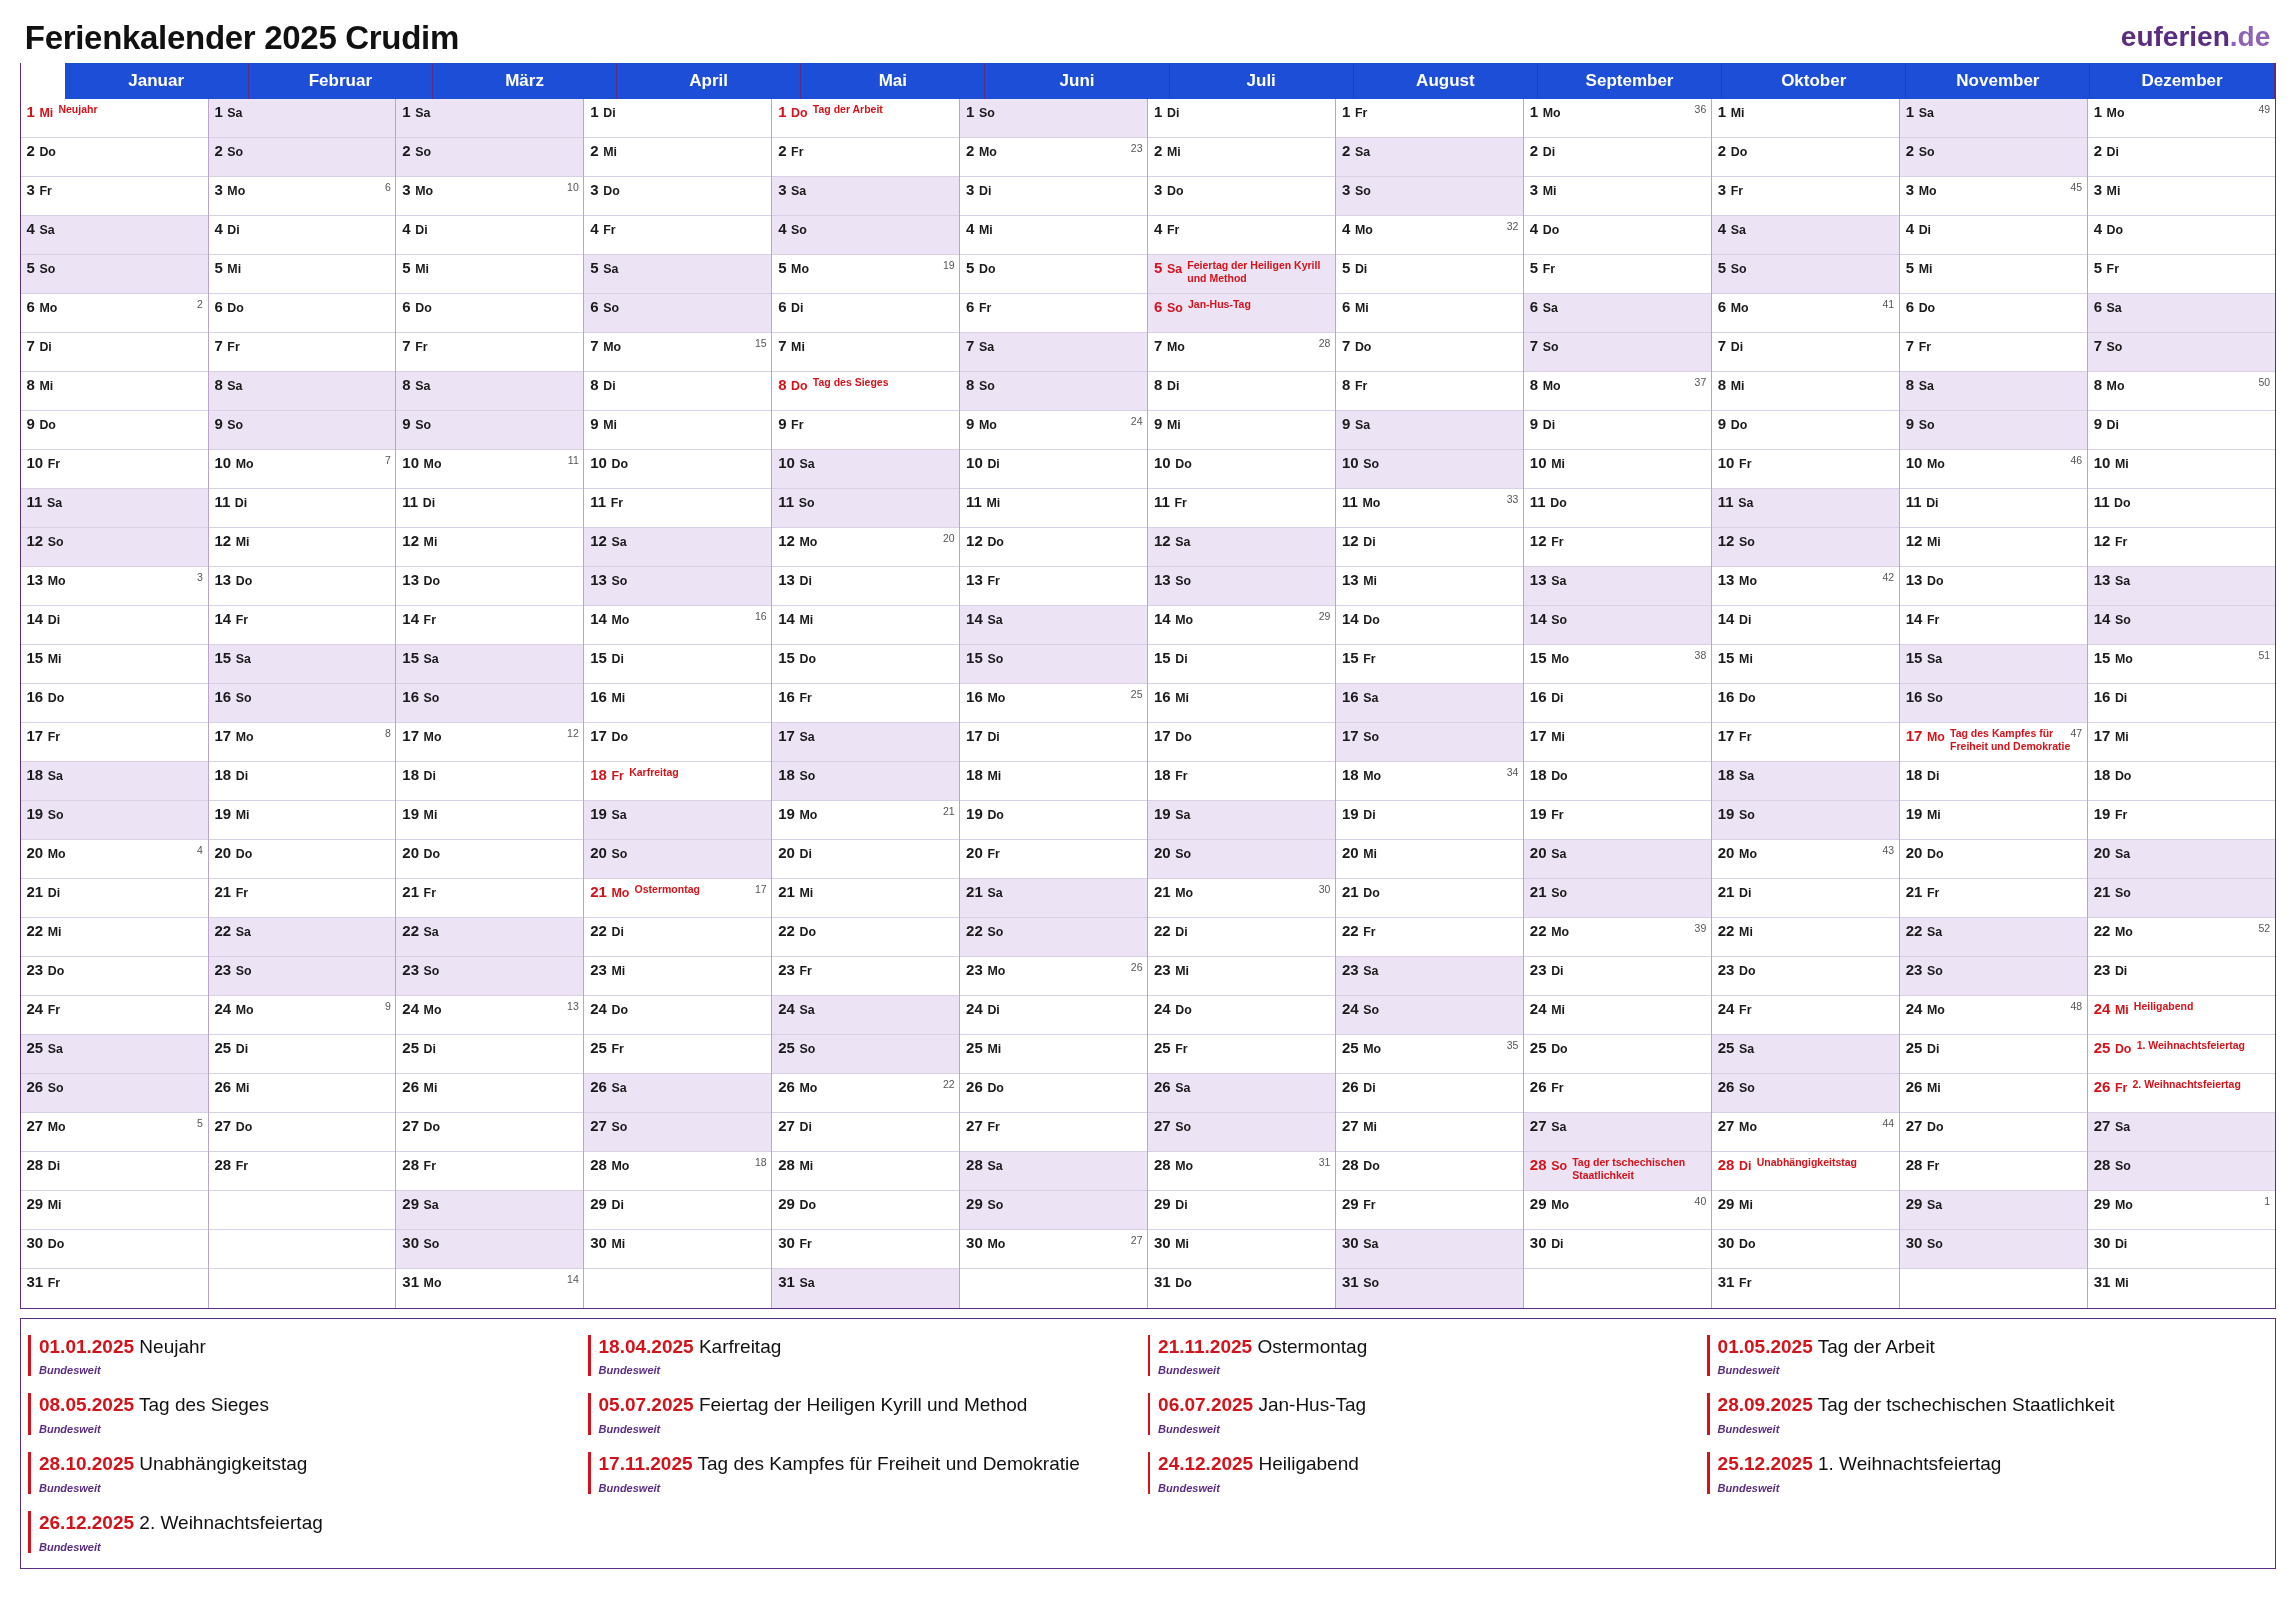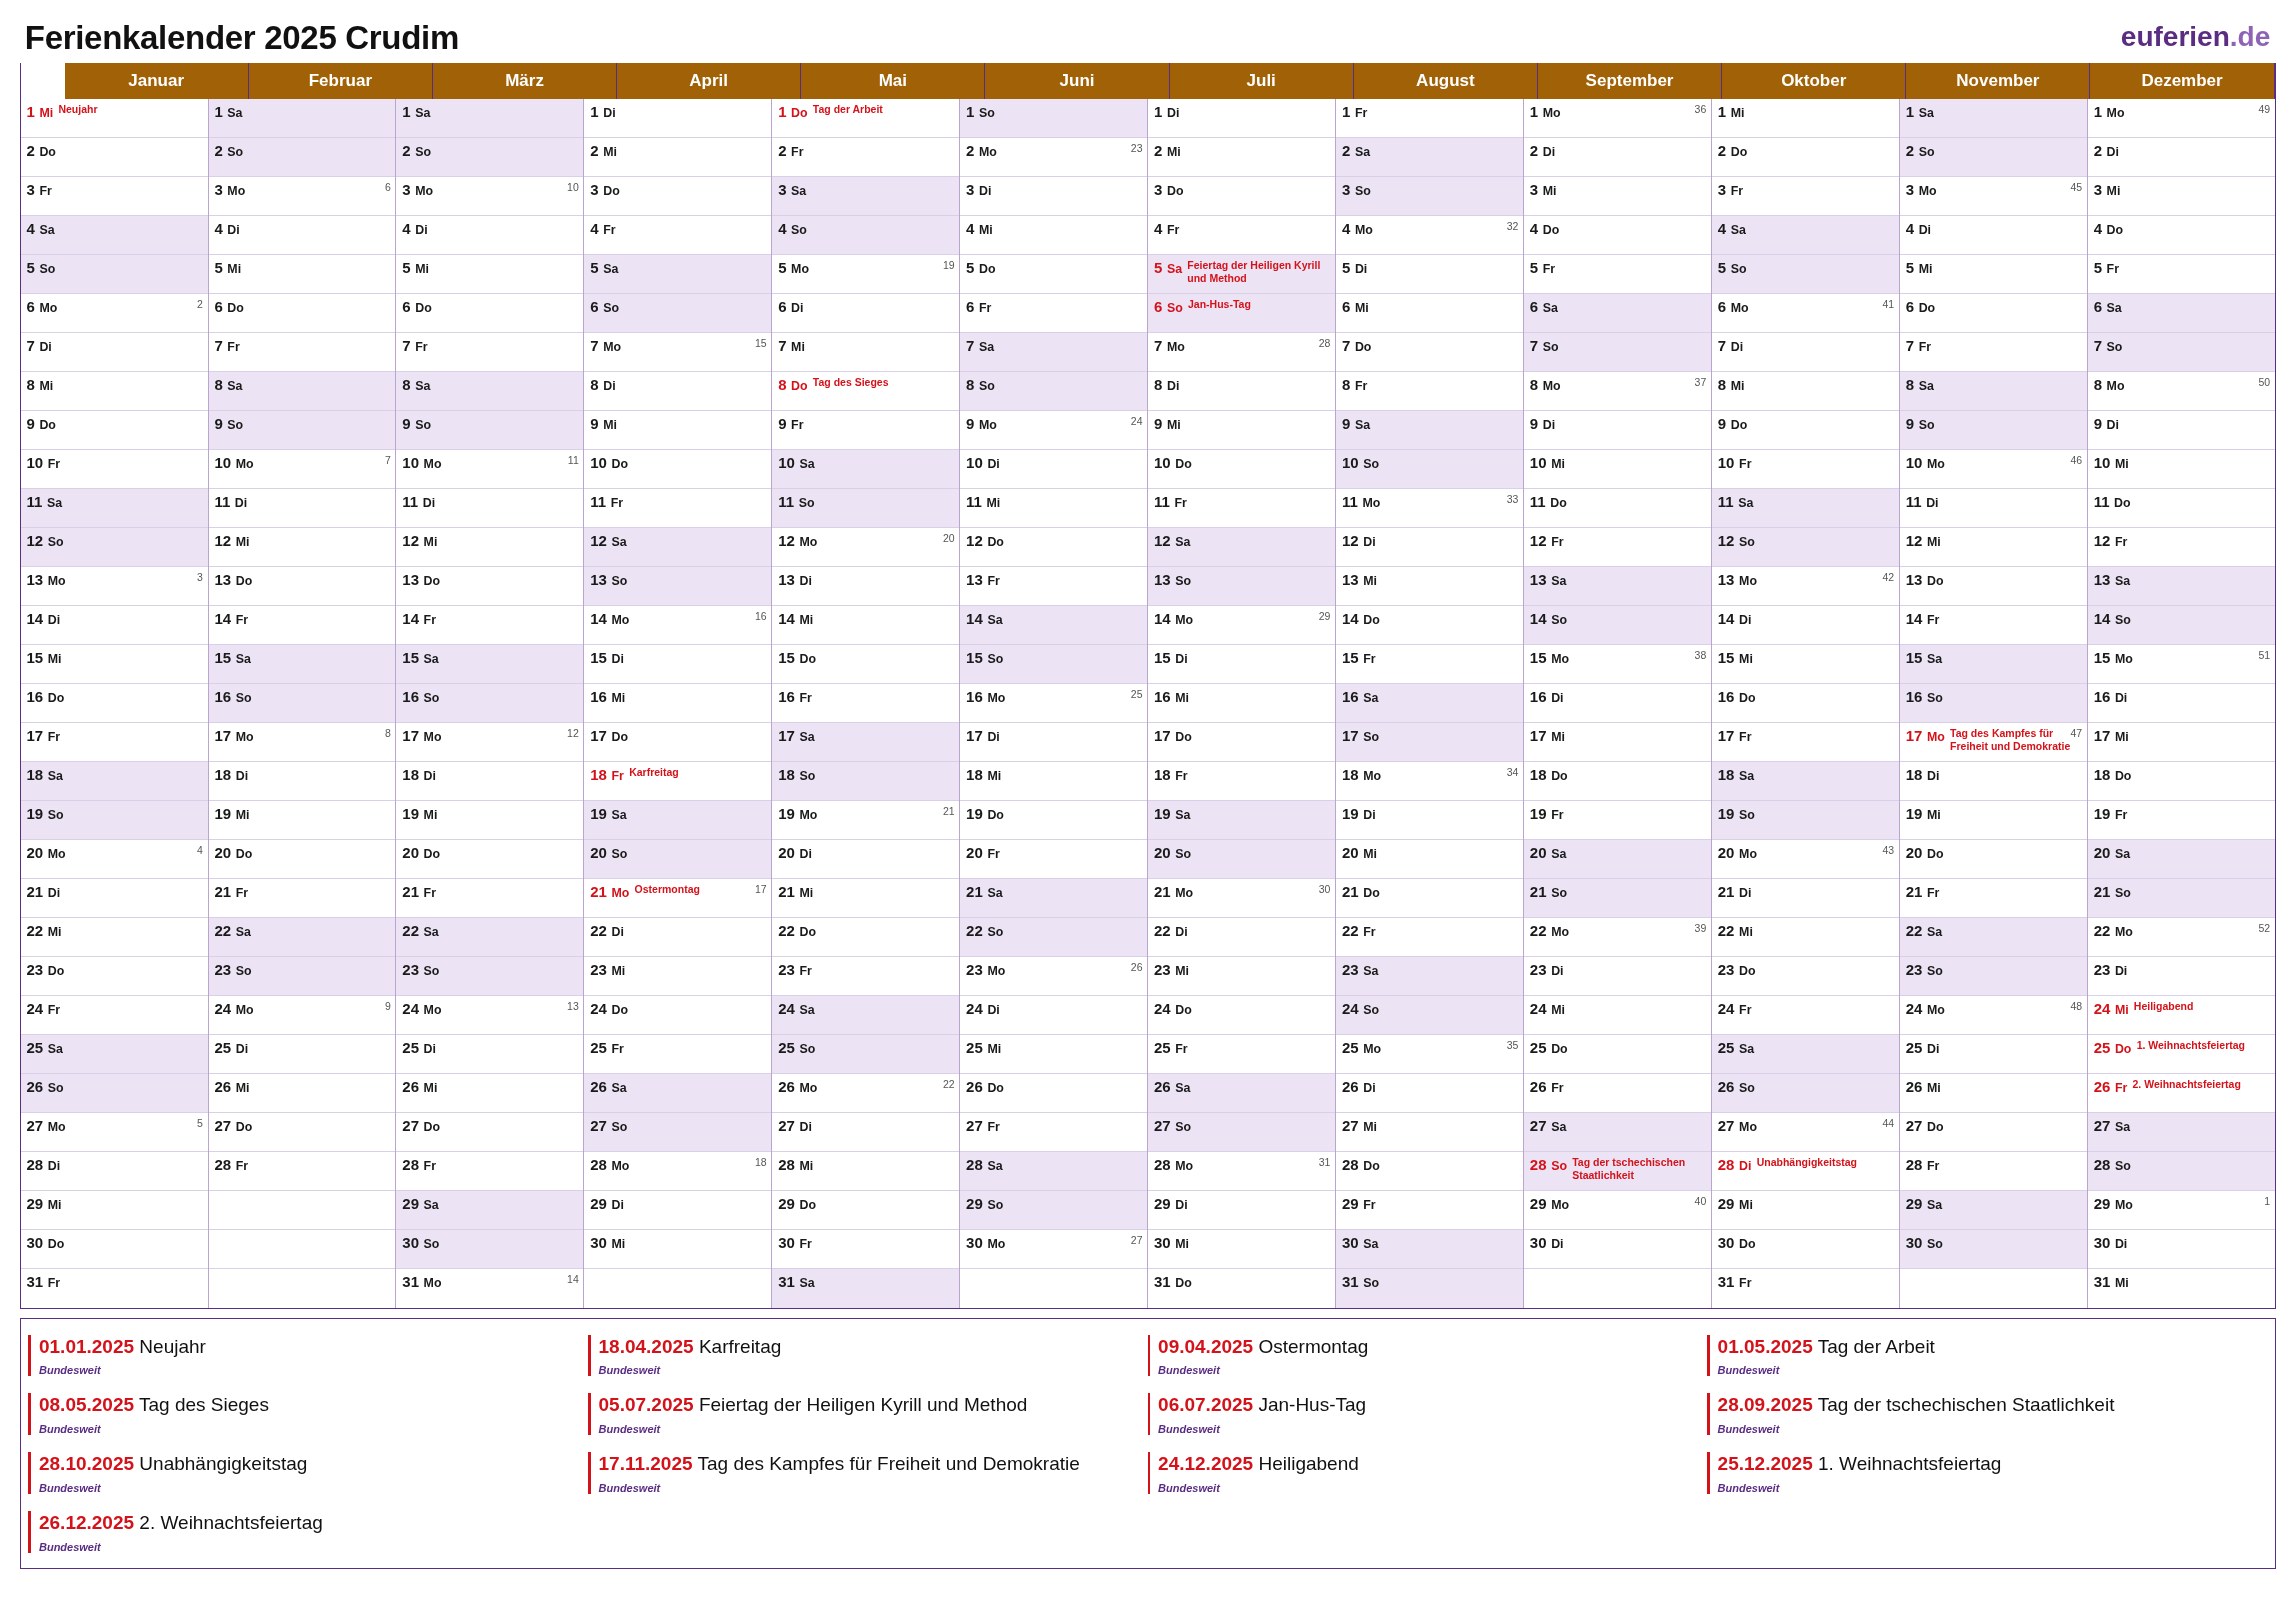--- a/index.html
+++ b/index.html
@@ -39,21 +39,21 @@
   .brand .b3 { color: #8e63b5; }
 
   
   .calendar {
     border: 0.7px solid #5a2d82;
     border-top: none;
     width: 2256px;
   }
   .months-header {
     display: flex;
-    background: #a16207;
+    background: #1d4ed8;
     margin-left: 44px;
   }
   .months-header .mh {
     flex: 1 1 0;
     color: #ffffff;
     font-size: 17px;
     font-weight: bold;
     text-align: center;
     padding: 7.9px 0 7.9px 0;
     border-right: 0.7px solid #5a2d82;
@@ -590,21 +590,21 @@
       <div class="legend-item">
         <div class="legend-bar"></div>
         <div class="legend-text">
           <div class="l1"><span class="ldate">18.04.2025</span> <span>Karfreitag</span></div>
           <div class="l2">Bundesweit</div>
         </div>
       </div>
       <div class="legend-item">
         <div class="legend-bar"></div>
         <div class="legend-text">
-          <div class="l1"><span class="ldate">09.04.2025</span> <span>Ostermontag</span></div>
+          <div class="l1"><span class="ldate">21.11.2025</span> <span>Ostermontag</span></div>
           <div class="l2">Bundesweit</div>
         </div>
       </div>
       <div class="legend-item">
         <div class="legend-bar"></div>
         <div class="legend-text">
           <div class="l1"><span class="ldate">01.05.2025</span> <span>Tag der Arbeit</span></div>
           <div class="l2">Bundesweit</div>
         </div>
       </div>

